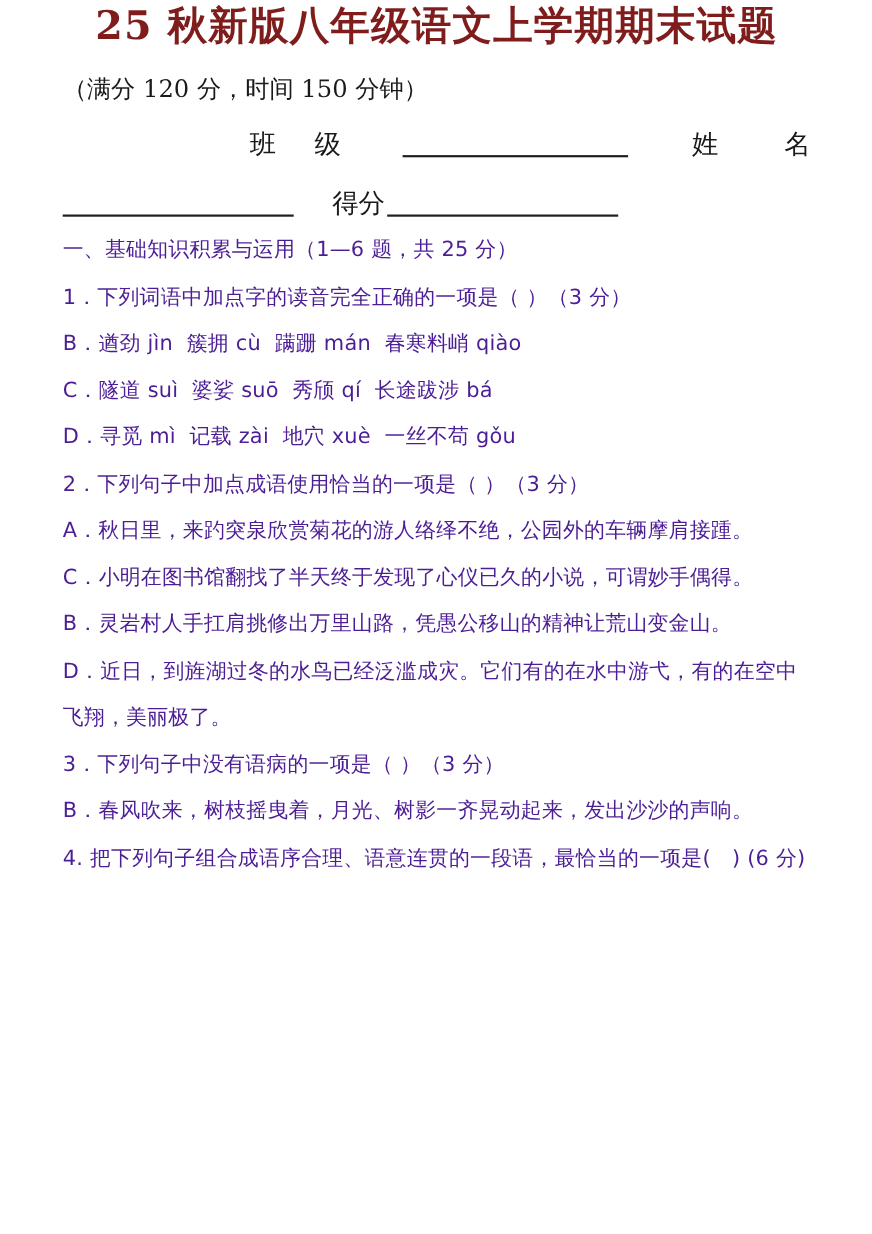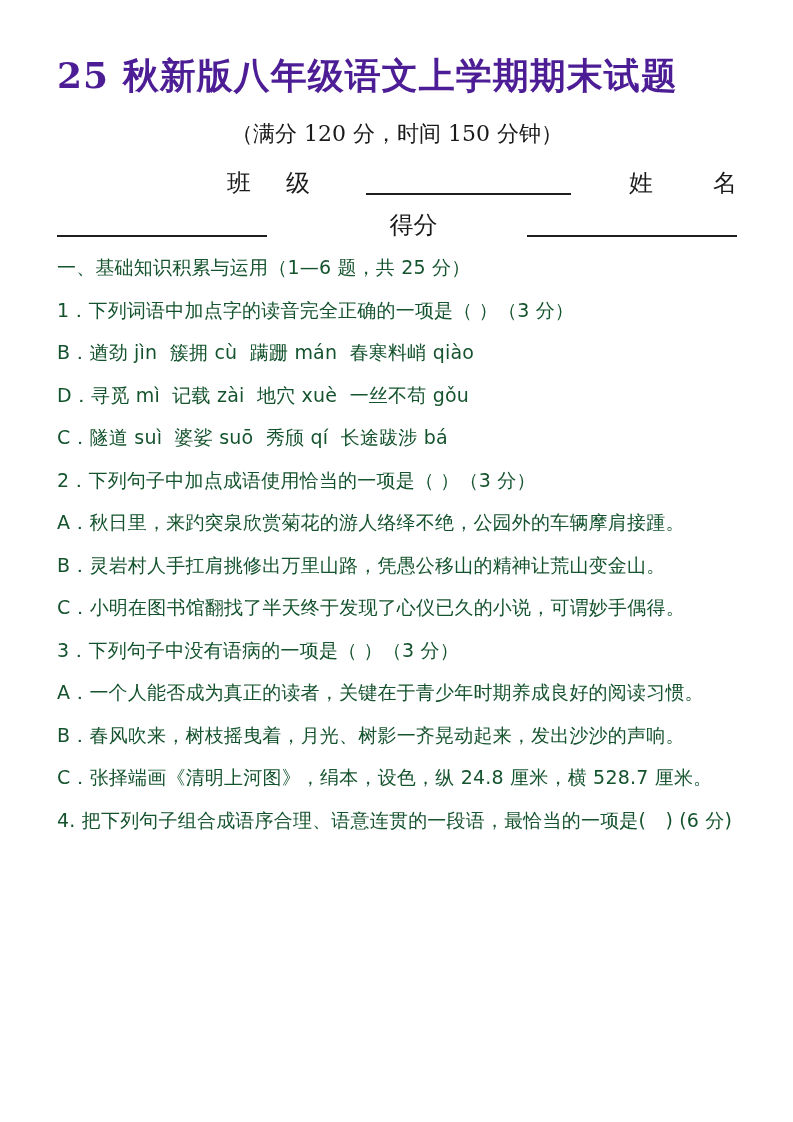--- a/index.html
+++ b/index.html
@@ -12,47 +12,46 @@
   }
   .doc {
     box-sizing: border-box;
     width: 793px;
     height: 1122px;
     padding: 0 56px 0 57px;
     color: #1a1a1a;
   }
   .title {
     margin: 0;
-    padding-top: 52px;
     font-family: "DejaVu Serif", "Liberation Serif", serif;
     font-weight: bold;
     font-size: 36px;
     line-height: 46px;
+    text-align: center;
     letter-spacing: 1px;
-    color: #4c1d95;
+    color: #7f1d1d;
   }
   .subtitle {
     margin-top: 22px;
     font-family: "DejaVu Serif", "Liberation Serif", serif;
     font-size: 22px;
     line-height: 28px;
-    text-align: center;
     color: #1a1a1a;
   }
   .fields {
     display: flex;
     align-items: flex-end;
     height: 34px;
     font-family: "DejaVu Serif", "Liberation Serif", serif;
     font-size: 24px;
     line-height: 30px;
     color: #1a1a1a;
   }
   .fields.row1 { margin-top: 16px; }
-  .fields.row2 { margin-top: 8px; justify-content: space-between; }
+  .fields.row2 { margin-top: 20px; }
   .blank {
     display: inline-block;
     border-bottom: 2px solid #1f1f1f;
     height: 2px;
     margin-bottom: 3px;
   }
   .ml-170 { margin-left: 170px; }
   .ml-60  { margin-left: 60px; }
   .ml-58  { margin-left: 58px; }
   .ml-56  { margin-left: 56px; }
@@ -60,21 +59,21 @@
   .ml-2   { margin-left: 2px; }
   .w-205  { width: 205px; }
   .w-210  { width: 210px; }
   .content { margin-top: 6px; }
   .line {
     margin: 0;
     font-family: "DejaVu Sans", "Liberation Sans", sans-serif;
     font-size: 19px;
     line-height: 42.5px;
     letter-spacing: 0.2px;
-    color: #14532d;
+    color: #4c1d95;
     white-space: pre-wrap;
     word-break: break-all;
   }
 </style>
 </head>
 <body>
 
 <div class="doc">
 
   <h1 class="title">25 秋新版八年级语文上学期期末试题</h1>
@@ -94,30 +93,29 @@
     <span class="ml-35">得分</span>
     <span class="blank w-210 ml-2"></span>
   </div>
 
   <div class="content">
 
     <p class="line">一、基础知识积累与运用（1—6 题，共 25 分）</p>
 
     <p class="line">1．下列词语中加点字的读音完全正确的一项是（ ）（3 分）</p>
     <p class="line">B．遒劲 jìn  簇拥 cù  蹒跚 mán  春寒料峭 qiào</p>
+    <p class="line">C．隧道 suì  婆娑 suō  秀颀 qí  长途跋涉 bá</p>
     <p class="line">D．寻觅 mì  记载 zài  地穴 xuè  一丝不苟 gǒu</p>
-    <p class="line">C．隧道 suì  婆娑 suō  秀颀 qí  长途跋涉 bá</p>
 
     <p class="line">2．下列句子中加点成语使用恰当的一项是（ ）（3 分）</p>
     <p class="line">A．秋日里，来趵突泉欣赏菊花的游人络绎不绝，公园外的车辆摩肩接踵。</p>
+    <p class="line">C．小明在图书馆翻找了半天终于发现了心仪已久的小说，可谓妙手偶得。</p>
     <p class="line">B．灵岩村人手扛肩挑修出万里山路，凭愚公移山的精神让荒山变金山。</p>
-    <p class="line">C．小明在图书馆翻找了半天终于发现了心仪已久的小说，可谓妙手偶得。</p>
+    <p class="line">D．近日，到旌湖过冬的水鸟已经泛滥成灾。它们有的在水中游弋，有的在空中飞翔，美丽极了。</p>
 
     <p class="line">3．下列句子中没有语病的一项是（ ）（3 分）</p>
-    <p class="line">A．一个人能否成为真正的读者，关键在于青少年时期养成良好的阅读习惯。</p>
     <p class="line">B．春风吹来，树枝摇曳着，月光、树影一齐晃动起来，发出沙沙的声响。</p>
-    <p class="line">C．张择端画《清明上河图》，绢本，设色，纵 24.8 厘米，横 528.7 厘米。</p>
 
     <p class="line">4. 把下列句子组合成语序合理、语意连贯的一段语，最恰当的一项是(　) (6 分)</p>
 
   </div>
 
 </div>
 
 </body></html>

